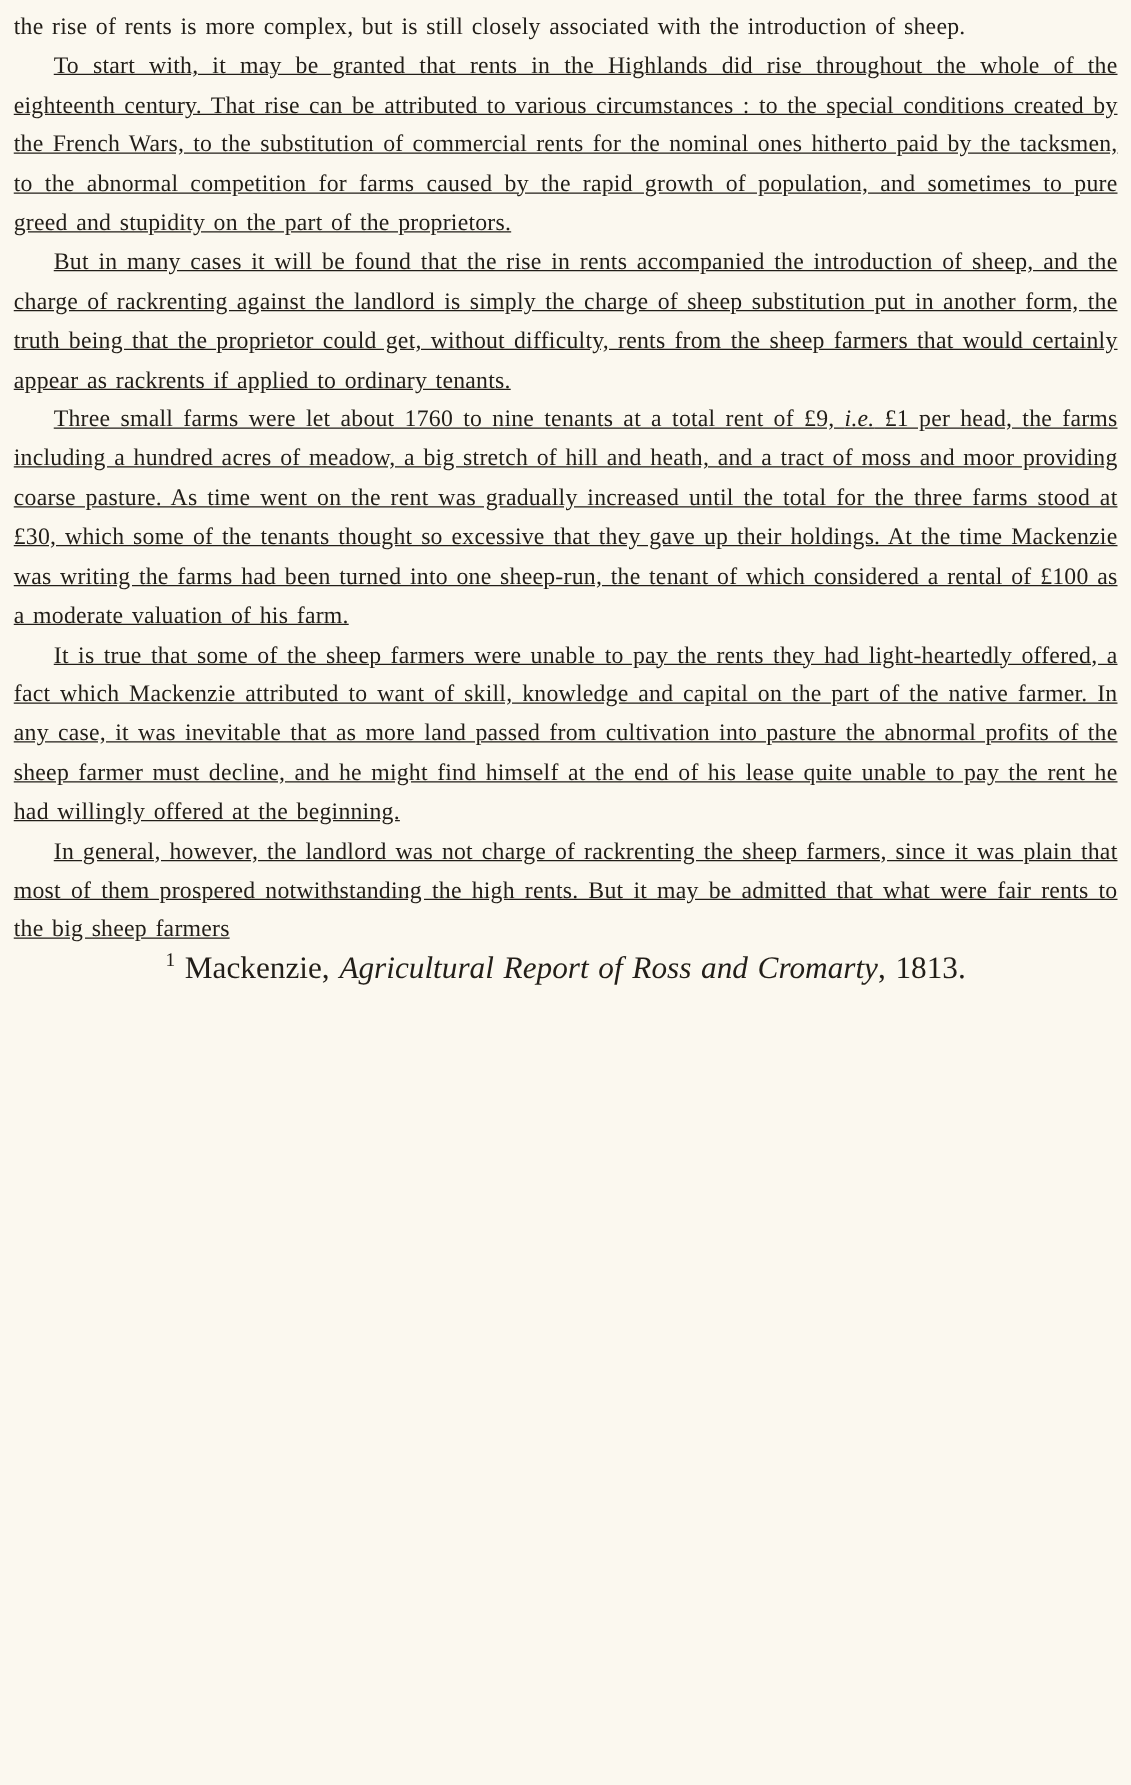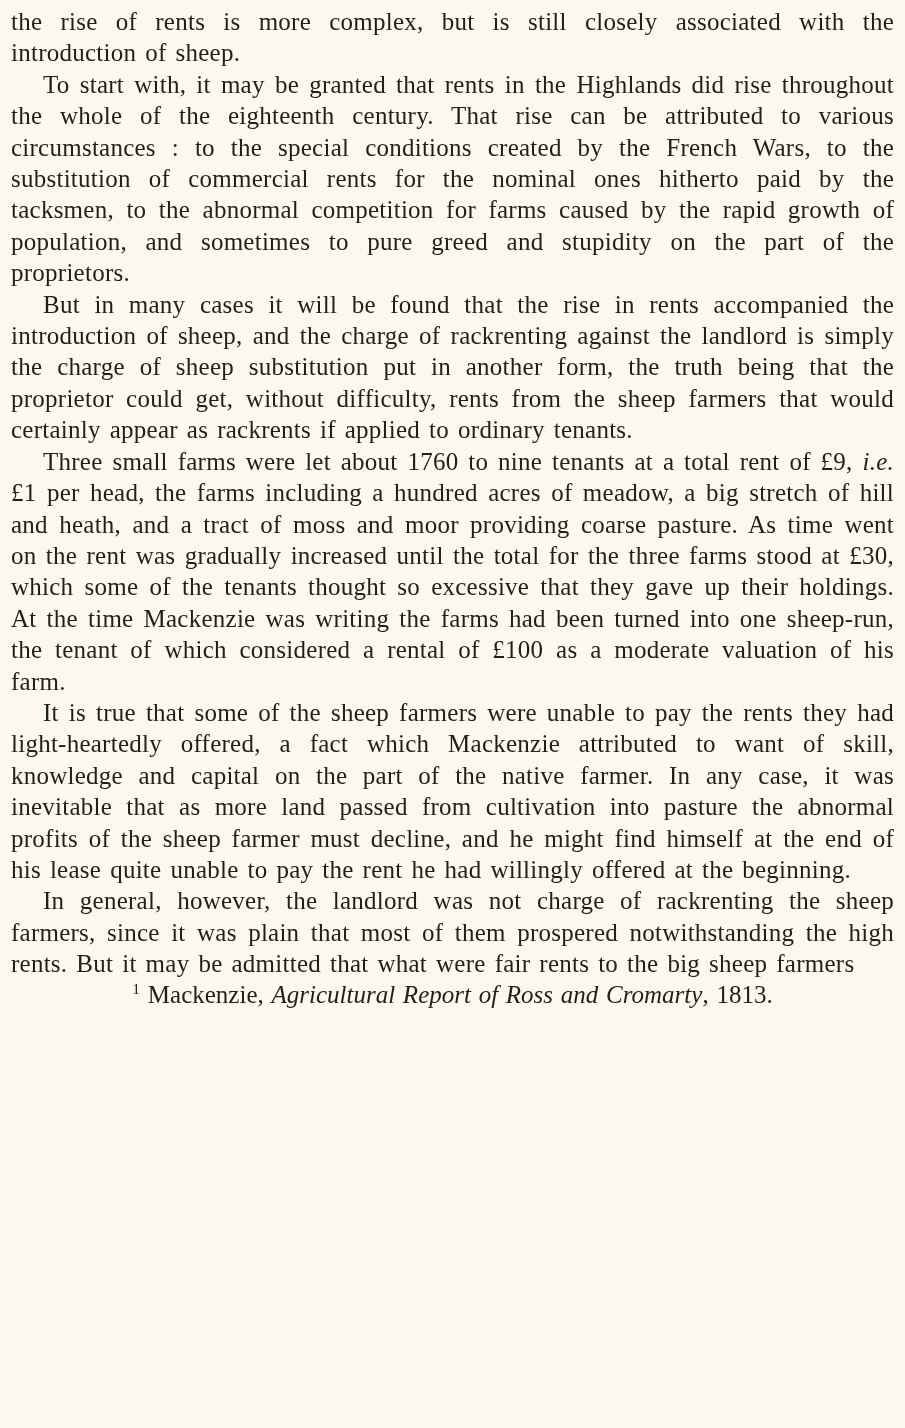--- a/index.html
+++ b/index.html
@@ -14,28 +14,29 @@
   }
   .page {
     box-sizing: border-box;
     width: 905px;
     min-height: 1428px;
     padding: 6px 11px 4px 11px;
     overflow: hidden;
   }
   .page-body p {
     margin: 0;
-    font-size: 25px;
+    font-size: 19px;
     line-height: 31.4px;
     text-align: justify;
     word-spacing: 0.10em;
     letter-spacing: 0.01em;
   }
   .page-body p.indent {
     text-indent: 32px;
+    text-decoration: underline;
   }
   .page-body sup, .footnote sup {
     font-size: 0.62em;
     line-height: 0;
     vertical-align: super;
   }
   .footnote {
     margin-top: 2px;
     font-size: 25px;
     line-height: 26px;

